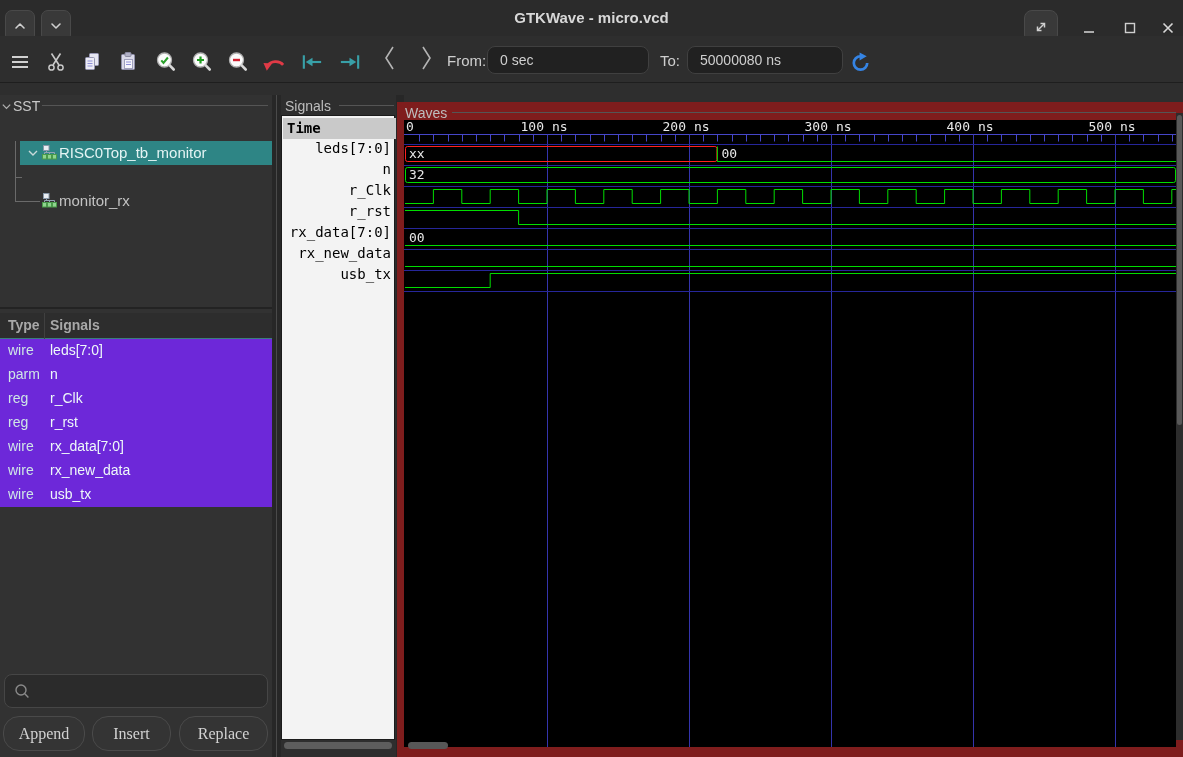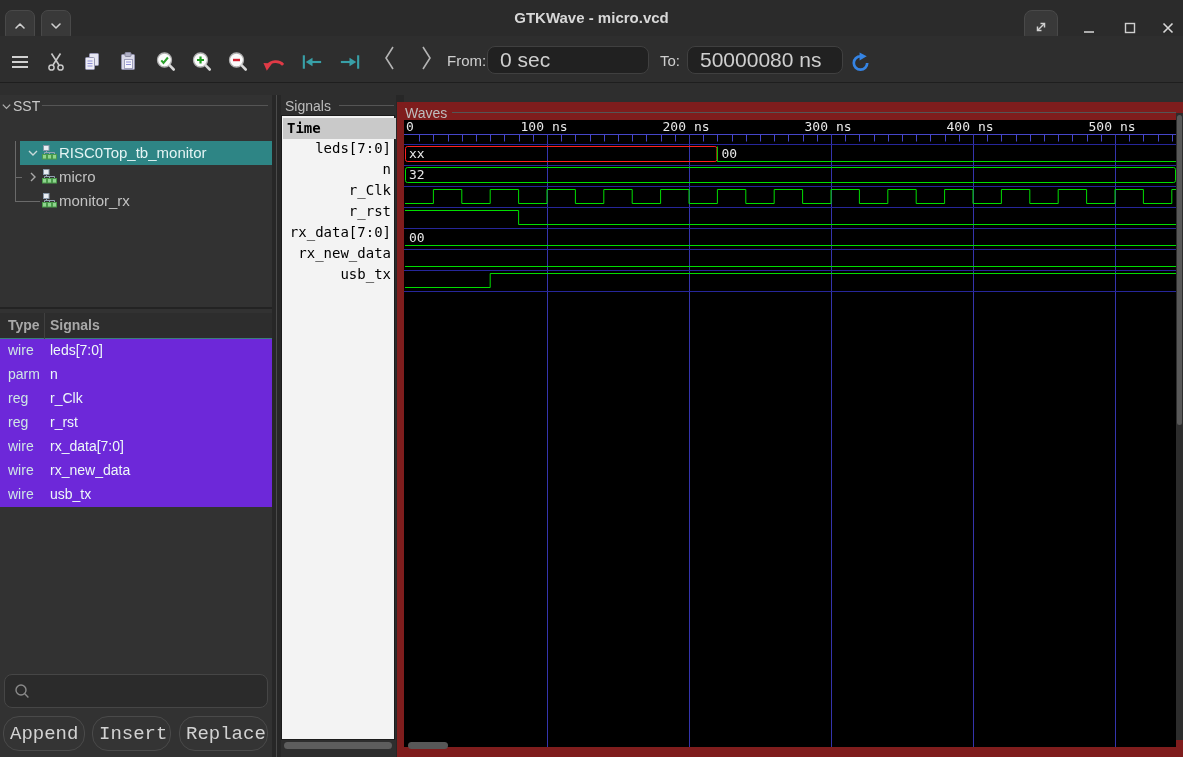--- a/index.html
+++ b/index.html
@@ -17,21 +17,21 @@
   .expand-btn{position:absolute;left:1024px;top:10px;width:34px;height:33px;background:#393939;border:1px solid #494949;
               border-radius:8px;display:flex;align-items:center;justify-content:center;box-sizing:border-box;}
   .winctl{position:absolute;top:18px;width:20px;height:20px;display:flex;align-items:center;justify-content:center;}
   .ctl-min{left:1079px;} .ctl-max{left:1120px;} .ctl-close{left:1158px;}
 
   
   .toolbar{position:absolute;left:0;top:36px;width:1183px;height:47px;background:#2e2e2e;border-bottom:1px solid #1e1e1e;box-sizing:border-box;}
   .tbi{position:absolute;top:14px;width:24px;height:24px;display:flex;align-items:center;justify-content:center;}
   .tb-label{position:absolute;top:16px;font-size:15px;color:#cfcfcf;}
   .tb-input{position:absolute;top:10px;height:28px;background:#212121;border:1px solid #404040;border-radius:8px;
-            color:#cfcfcf;font-size:21px;padding:0 12px;box-sizing:border-box;font-family:"Liberation Sans",sans-serif;outline:none;}
+            color:#cfcfcf;font-size:14px;padding:0 12px;box-sizing:border-box;font-family:"Liberation Sans",sans-serif;outline:none;}
 
   
   .left-panel{position:absolute;left:0;top:95px;width:272px;height:662px;background:#323232;}
   .sst-chevron{position:absolute;left:1px;top:6px;}
   .sst-title{position:absolute;left:13px;top:3px;font-size:14px;color:#c8c8c8;}
   .frame-line{position:absolute;height:1px;background:#555;}
   .tree{position:absolute;left:0;top:22px;width:272px;height:188px;}
   .tree-row{position:absolute;left:0;width:272px;height:24px;}
   .tree-row.sel{background:#2e8585;margin-left:20px;}
   .tree-label{position:absolute;top:3px;font-size:15px;color:#c2c2c2;white-space:nowrap;}
@@ -50,21 +50,21 @@
   .sig-row{position:relative;width:272px;height:24px;background:#6d28d9;}
   .sig-row .t{position:absolute;left:8px;top:3px;font-size:14px;color:#cfe6e6;}
   .sig-row .n{position:absolute;left:50px;top:3px;font-size:14px;color:#eef9f9;}
 
   .searchbox{position:absolute;left:4px;top:579px;width:264px;height:34px;background:#2b2b2b;border:1px solid #464646;border-radius:8px;box-sizing:border-box;}
   .searchbox input{position:absolute;left:32px;top:3px;width:220px;height:26px;background:transparent;border:none;outline:none;
                    color:#d0d0d0;font-size:14px;font-family:"Liberation Sans",sans-serif;}
   .search-ico{position:absolute;left:9px;top:8px;}
   .lp-buttons{position:absolute;left:0;top:621px;width:272px;height:35px;}
   .lp-btn{position:absolute;top:0;height:35px;background:#343434;border:1px solid #4a4a4a;border-radius:16px;color:#d2d2d2;
-          font-size:19px;font-family:Liberation Mono, monospace;box-sizing:border-box;}
+          font-size:16px;font-family:Liberation Serif, serif;box-sizing:border-box;}
 
   .vdiv1{position:absolute;left:272px;top:95px;width:9px;height:662px;background:#272727;}
   .vdiv1 .grip{position:absolute;left:4px;top:0;width:1px;height:662px;background:#4a4a4a;}
   .vdiv2{position:absolute;left:396px;top:95px;width:8px;height:662px;background:#272727;}
 
   
   .signals-panel{position:absolute;left:281px;top:95px;width:115px;height:662px;background:#2e2e2e;}
   .signals-title{position:absolute;left:4px;top:3px;font-size:14px;color:#bdbdbd;}
   .signals-list{position:absolute;left:0;top:20px;width:114px;height:625px;background:#f3f3f3;border:1px solid #1b1b1b;box-sizing:border-box;}
   .time-row{position:absolute;left:1px;top:2px;width:110px;height:21px;background:#c9c9c9;
@@ -242,37 +242,20 @@
           <span class="tree-ico" style="left: 22px;">
             <svg width="15" height="15" viewBox="0 0 15 15">
               <path d="M4.5 5.5v2M2.5 7.5h10M2.5 7.5v2M7.5 7.5v2M12.5 7.5v2" stroke="#93a3b3" stroke-width="1" fill="none"></path>
               <rect x="1.5" y="0.5" width="5.5" height="5" fill="#e9edf2" stroke="#8898a8"></rect>
               <rect x="0.5" y="9.5" width="4" height="4.5" fill="#8fd48f" stroke="#4a9a4a"></rect>
               <rect x="5.5" y="9.5" width="4" height="4.5" fill="#8fd48f" stroke="#4a9a4a"></rect>
               <rect x="10.5" y="9.5" width="4" height="4.5" fill="#8fd48f" stroke="#4a9a4a"></rect>
             </svg>
           </span>
           <span class="tree-label" style="left: 39px;">RISC0Top_tb_monitor</span>
-        </div>
-        <div class="tree-row" style="top: 48px;">
-          <span class="tree-exp" style="left: 27px;">
-            <svg width="12" height="12" viewBox="0 0 12 12">
-              <path d="M4 2l4 4-4 4" fill="none" stroke="#a8a8a8" stroke-width="1.4"></path>
-            </svg>
-          </span>
-          <span class="tree-ico" style="left: 42px;">
-            <svg width="15" height="15" viewBox="0 0 15 15">
-              <path d="M4.5 5.5v2M2.5 7.5h10M2.5 7.5v2M7.5 7.5v2M12.5 7.5v2" stroke="#93a3b3" stroke-width="1" fill="none"></path>
-              <rect x="1.5" y="0.5" width="5.5" height="5" fill="#e9edf2" stroke="#8898a8"></rect>
-              <rect x="0.5" y="9.5" width="4" height="4.5" fill="#8fd48f" stroke="#4a9a4a"></rect>
-              <rect x="5.5" y="9.5" width="4" height="4.5" fill="#8fd48f" stroke="#4a9a4a"></rect>
-              <rect x="10.5" y="9.5" width="4" height="4.5" fill="#8fd48f" stroke="#4a9a4a"></rect>
-            </svg>
-          </span>
-          <span class="tree-label" style="left: 59px;">micro</span>
         </div>
         <div class="tree-row" style="top: 72px;">
           <span class="tree-ico" style="left: 42px;">
             <svg width="15" height="15" viewBox="0 0 15 15">
               <path d="M4.5 5.5v2M2.5 7.5h10M2.5 7.5v2M7.5 7.5v2M12.5 7.5v2" stroke="#93a3b3" stroke-width="1" fill="none"></path>
               <rect x="1.5" y="0.5" width="5.5" height="5" fill="#e9edf2" stroke="#8898a8"></rect>
               <rect x="0.5" y="9.5" width="4" height="4.5" fill="#8fd48f" stroke="#4a9a4a"></rect>
               <rect x="5.5" y="9.5" width="4" height="4.5" fill="#8fd48f" stroke="#4a9a4a"></rect>
               <rect x="10.5" y="9.5" width="4" height="4.5" fill="#8fd48f" stroke="#4a9a4a"></rect>
             </svg>

